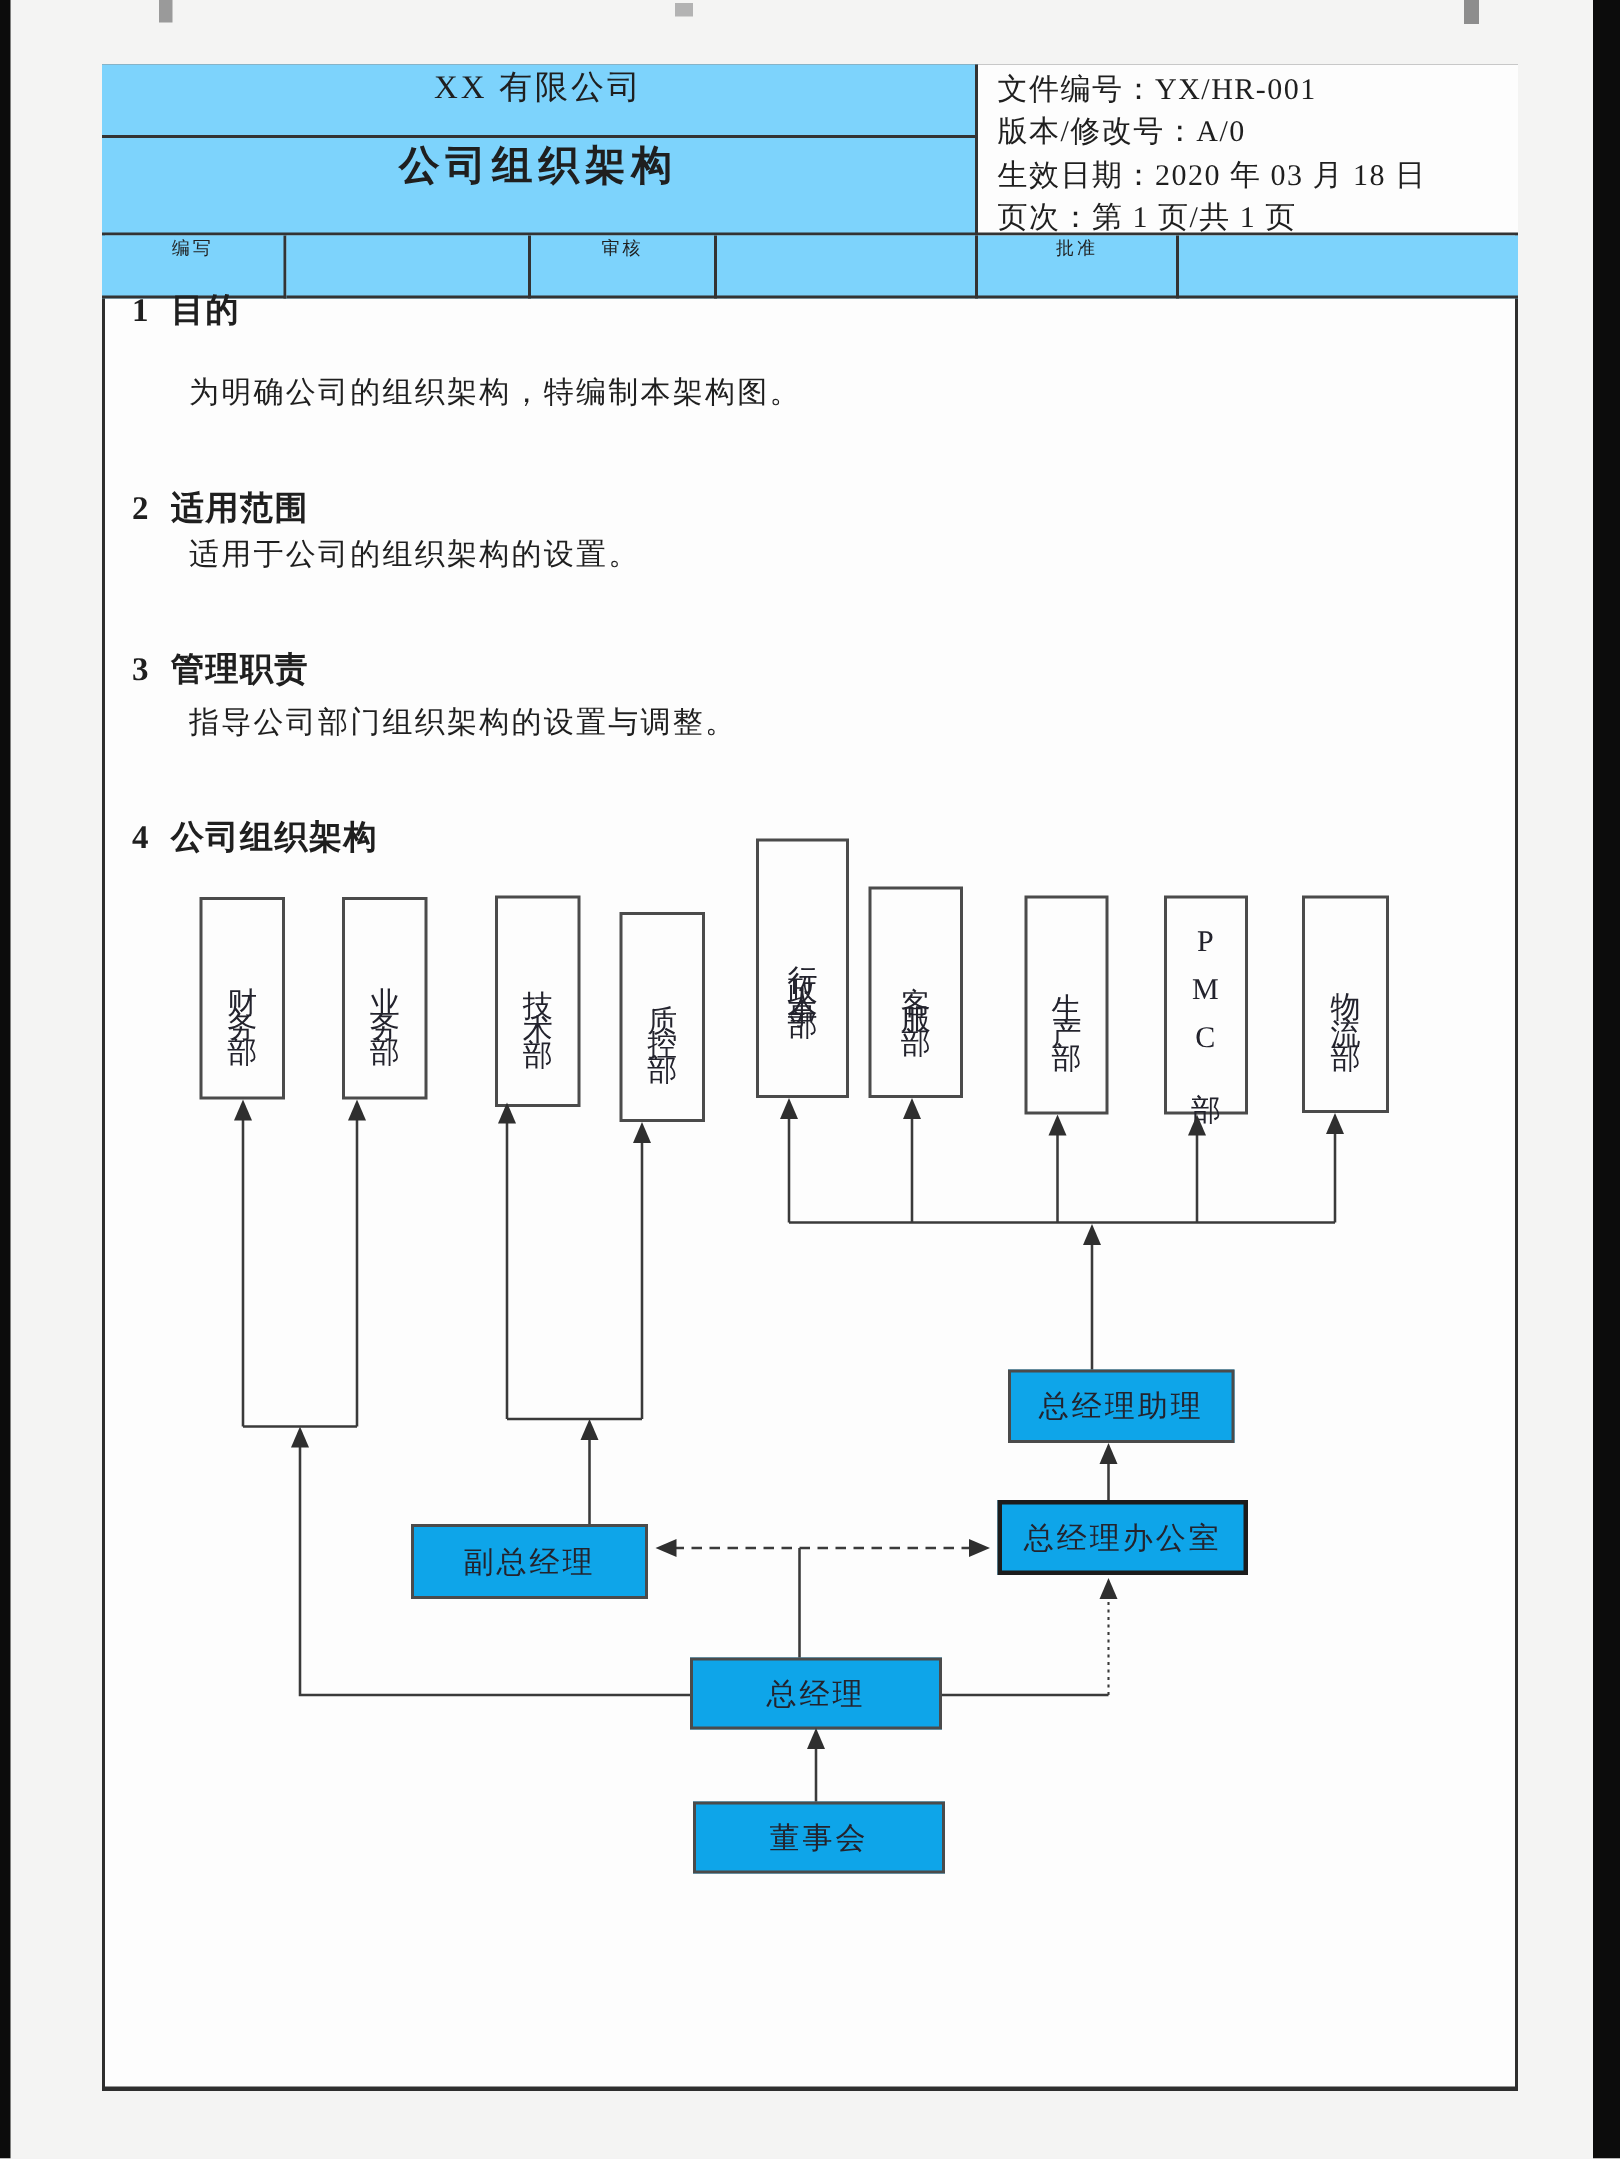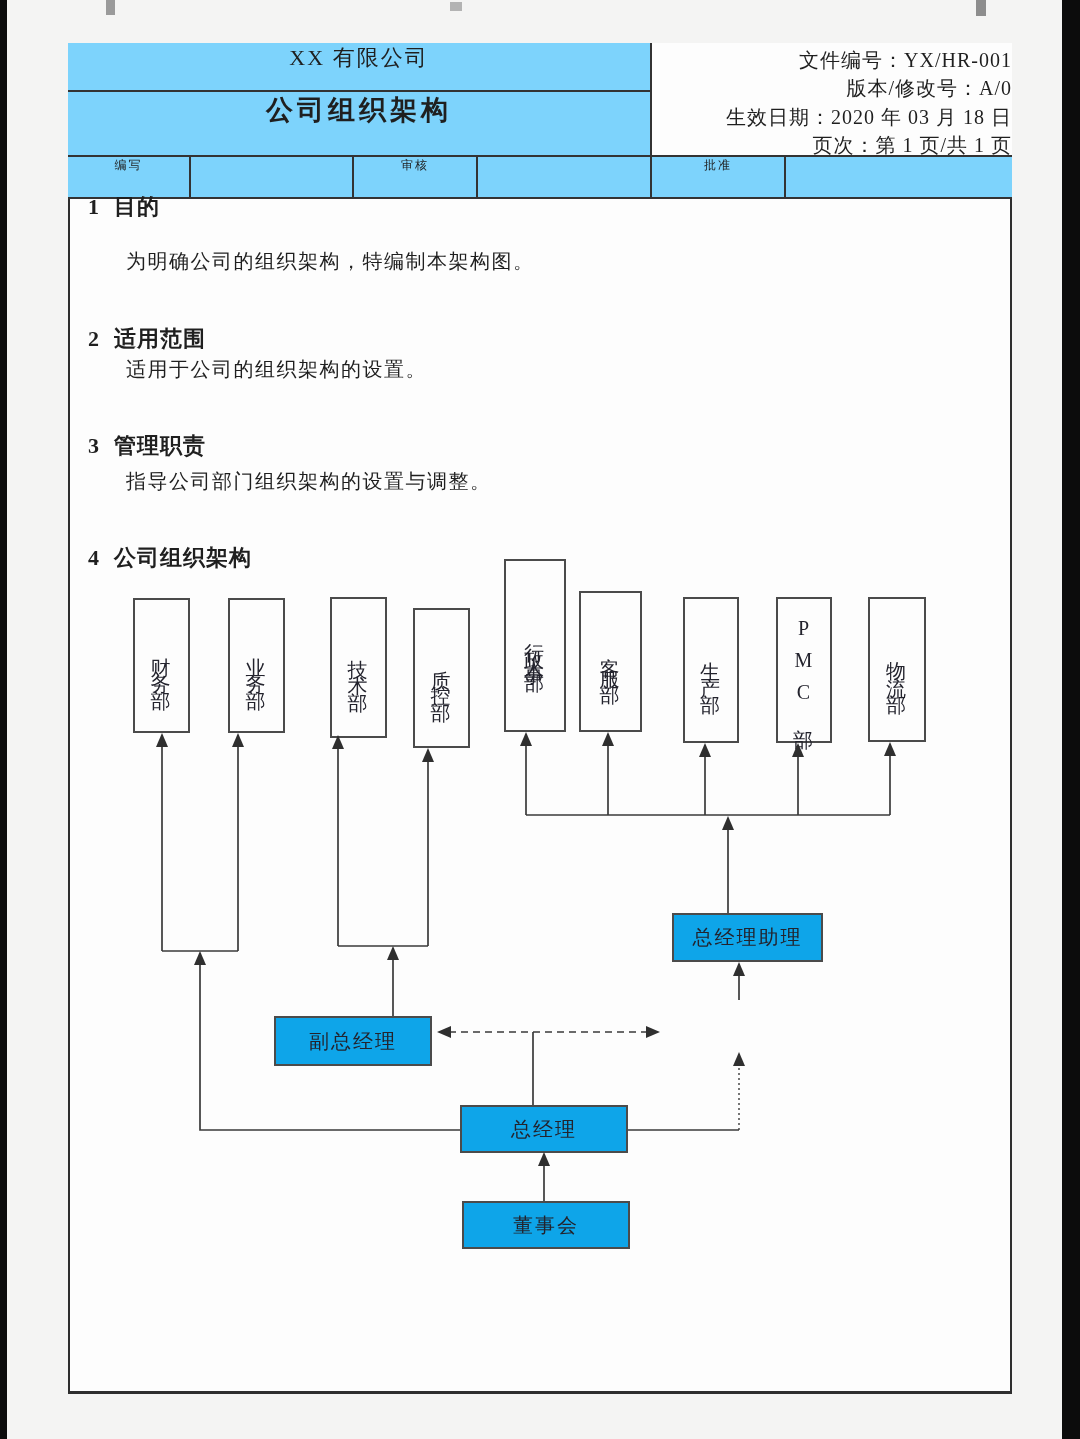--- a/index.html
+++ b/index.html
@@ -72,21 +72,21 @@
   <div class="tick" style="left:976px;top:0;width:10px;height:16px;background:#8d8d8d;"></div>
 
   <div class="page"></div>
 
   <div class="cell bb br company" style="left:68px;top:43px;width:584px;height:49px;">
     <span>XX 有限公司</span>
   </div>
   <div class="cell bb br doctitle" style="left:68px;top:92px;width:584px;height:65px;">
     <span>公司组织架构</span>
   </div>
-  <div class="docinfo" style="left:652px;top:43px;width:360px;height:114px;text-align:right;">
+  <div class="docinfo" style="left:652px;top:43px;width:360px;height:114px;">
     <div>文件编号：YX/HR-001</div>
     <div>版本/修改号：A/0</div>
     <div>生效日期：2020 年 03 月 18 日</div>
     <div>页次：第 1 页/共 1 页</div>
   </div>
 
   <div class="cell bb br signlabel" style="left:68px;top:157px;width:123px;height:42px;">
     <span>编写</span>
   </div>
   <div class="cell bb br" style="left:191px;top:157px;width:163px;height:42px;">
@@ -129,20 +129,21 @@
   <div class="vbox ls3" style="left:330px;top:597px;width:57px;height:141px;">技术部</div>
   <div class="vbox ls3" style="left:413px;top:608px;width:57px;height:140px;">质控部</div>
   <div class="vbox ls5" style="left:504px;top:559px;width:62px;height:173px;">行政人事部</div>
   <div class="vbox ls3b" style="left:579px;top:591px;width:63px;height:141px;">客服部</div>
   <div class="vbox ls3" style="left:683px;top:597px;width:56px;height:146px;">生产部</div>
   <div class="vbox ls4" style="left:776px;top:597px;width:56px;height:146px;">PMC部</div>
   <div class="vbox ls3" style="left:868px;top:597px;width:58px;height:145px;">物流部</div>
 
   <div class="hbox" style="left:672px;top:913px;width:151px;height:49px;">总经理助理</div>
   <div class="hbox" style="left:274px;top:1016px;width:158px;height:50px;">副总经理</div>
+  <div class="hbox thick" style="left:665px;top:1000px;width:167px;height:50px;">总经理办公室</div>
   <div class="hbox" style="left:460px;top:1105px;width:168px;height:48px;">总经理</div>
   <div class="hbox" style="left:462px;top:1201px;width:168px;height:48px;">董事会</div>
 
   <svg class="wires" width="1080" height="1439" viewBox="0 0 1080 1439">
 
     <path d="M544 1201 V1163"></path>
     <polygon points="544,1152 538,1166 550,1166"></polygon>
 
     <path d="M533 1105 V1032"></path>
 

